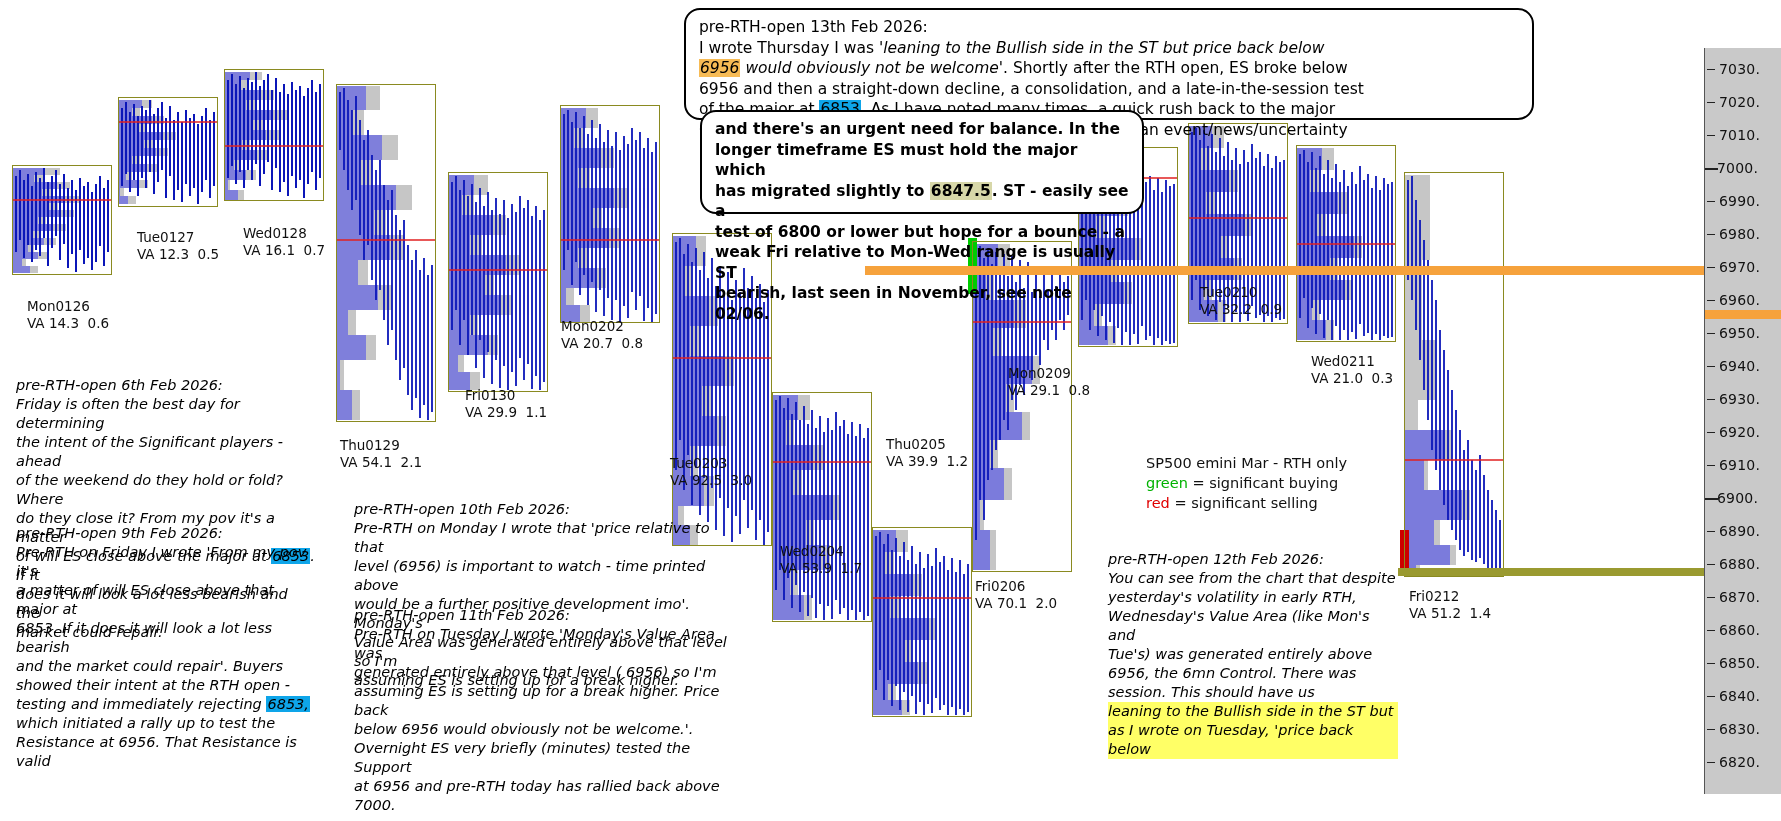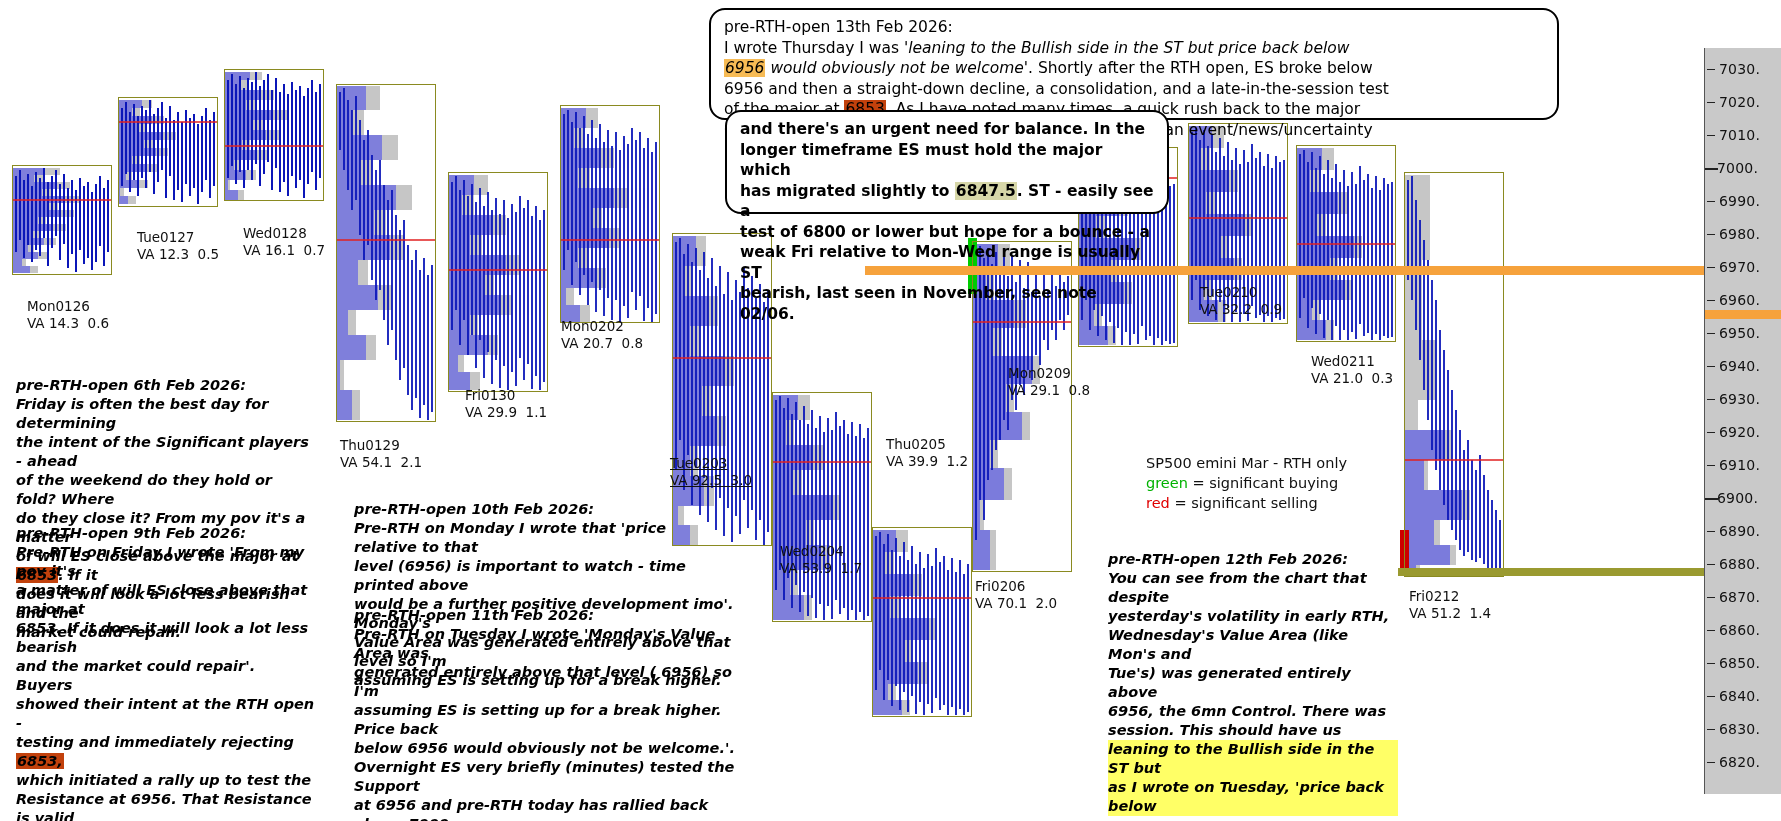--- a/index.html
+++ b/index.html
@@ -28,33 +28,33 @@
   svg.layer{position:absolute;left:0;top:0;width:1705px;height:821px;overflow:visible;}
 
   
   .daylabel{position:absolute;font-size:13.5px;line-height:17px;color:#101010;
     font-family:"DejaVu Sans","Liberation Sans",sans-serif;white-space:nowrap;}
   .daylabel b{font-weight:400;}
   .daylabel .va{display:block;}
 
   
   .callout{position:absolute;background:#fff;border:2.5px solid #000;border-radius:16px;
-    padding:7px 12px 8px 13px;box-sizing:border-box;margin-left:25px;}
+    padding:7px 12px 8px 13px;box-sizing:border-box;}
   .callout p{margin:0;font-size:15.5px;line-height:20.5px;color:#000;
     font-family:"DejaVu Sans","Liberation Sans",sans-serif;}
   .callout.c1 p{font-weight:400;}
   .callout.c2 p{font-weight:700;}
   .callout i{font-style:italic;}
   .hl-orange{background:#f7bb55;padding:0 1px;}
-  .hl-pink{background:#c2410c;padding:0 1px;}
+  .hl-pink{background:#0ea5e9;padding:0 1px;}
   .hl-olive{background:#d7d7a8;padding:0 1px;}
   .hl-yellow{background:#ffff66;padding:0 0;}
 
   
-  .note{position:absolute;font-style:italic;font-weight:700;color:#000;
+  .note{position:absolute;font-style:italic;font-weight:400;color:#000;
     font-size:14.5px;line-height:19px;
     font-family:"DejaVu Sans","Liberation Sans",sans-serif;}
   .note .hd{display:block;}
 
   
   .legend{position:absolute;font-size:14.5px;line-height:20px;color:#111;
     font-weight:400;font-style:normal;
     font-family:"DejaVu Sans","Liberation Sans",sans-serif;}
   .legend .green{color:#00b200;}
   .legend .red{color:#e00000;}
@@ -630,21 +630,21 @@
       <span class="va">VA <span>54.1</span>&nbsp; <span>2.1</span></span>
     </div>
     <div class="daylabel" style="left:465px;top:387px;">
       <b>Fri0130</b>
       <span class="va">VA <span>29.9</span>&nbsp; <span>1.1</span></span>
     </div>
     <div class="daylabel" style="left:561px;top:318px;">
       <b>Mon0202</b>
       <span class="va">VA <span>20.7</span>&nbsp; <span>0.8</span></span>
     </div>
-    <div class="daylabel" style="left:670px;top:455px;text-decoration:underline;">
+    <div class="daylabel" style="left:670px;top:455px;">
       <b>Tue0203</b>
       <span class="va">VA <span>92.5</span>&nbsp; <span>3.0</span></span>
     </div>
     <div class="daylabel" style="left:886px;top:436px;">
       <b>Thu0205</b>
       <span class="va">VA <span>39.9</span>&nbsp; <span>1.2</span></span>
     </div>
     <div class="daylabel" style="left:780px;top:543px;">
       <b>Wed0204</b>
       <span class="va">VA <span>53.9</span>&nbsp; <span>1.7</span></span>

